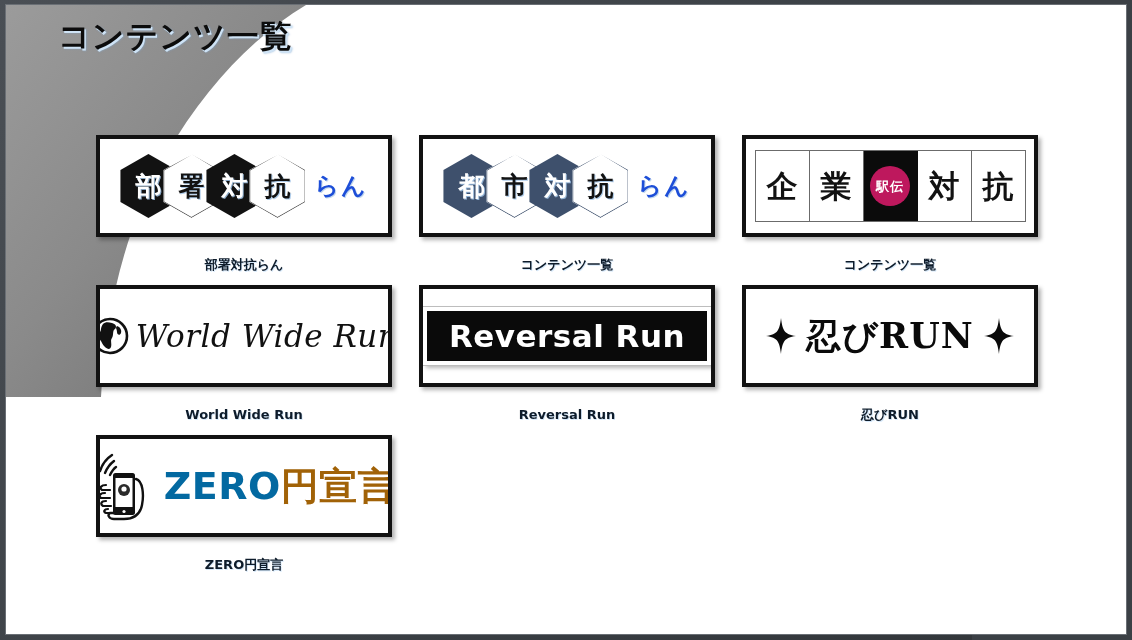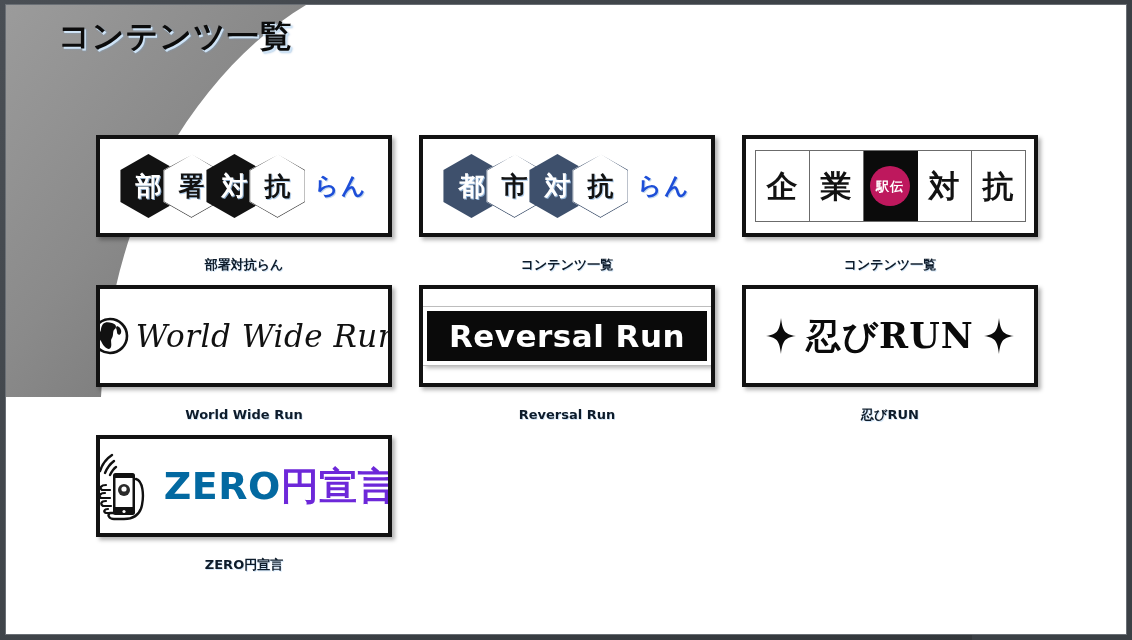--- a/index.html
+++ b/index.html
@@ -166,21 +166,21 @@
   }
 
   
   .zero-logo{display:flex;align-items:center;gap:14px;}
   .zero-text{
     font-size:38px;font-weight:bold;line-height:1;
     font-family:"DejaVu Sans","Liberation Sans",sans-serif;
     white-space:nowrap;letter-spacing:.5px;
   }
   .zero-red{color:#0369a1;}
-  .zero-black{color:#6d28d9;}
+  .zero-black{color:#a16207;}
 </style>
 </head>
 <body>
 
 <div id="slide-frame">
   <div id="slide-canvas">
 
     <svg id="swoosh" viewBox="0 0 420 420" preserveAspectRatio="none">
       <defs>
         <linearGradient id="swooshGrad" x1="0" y1="0" x2="1" y2="1">

